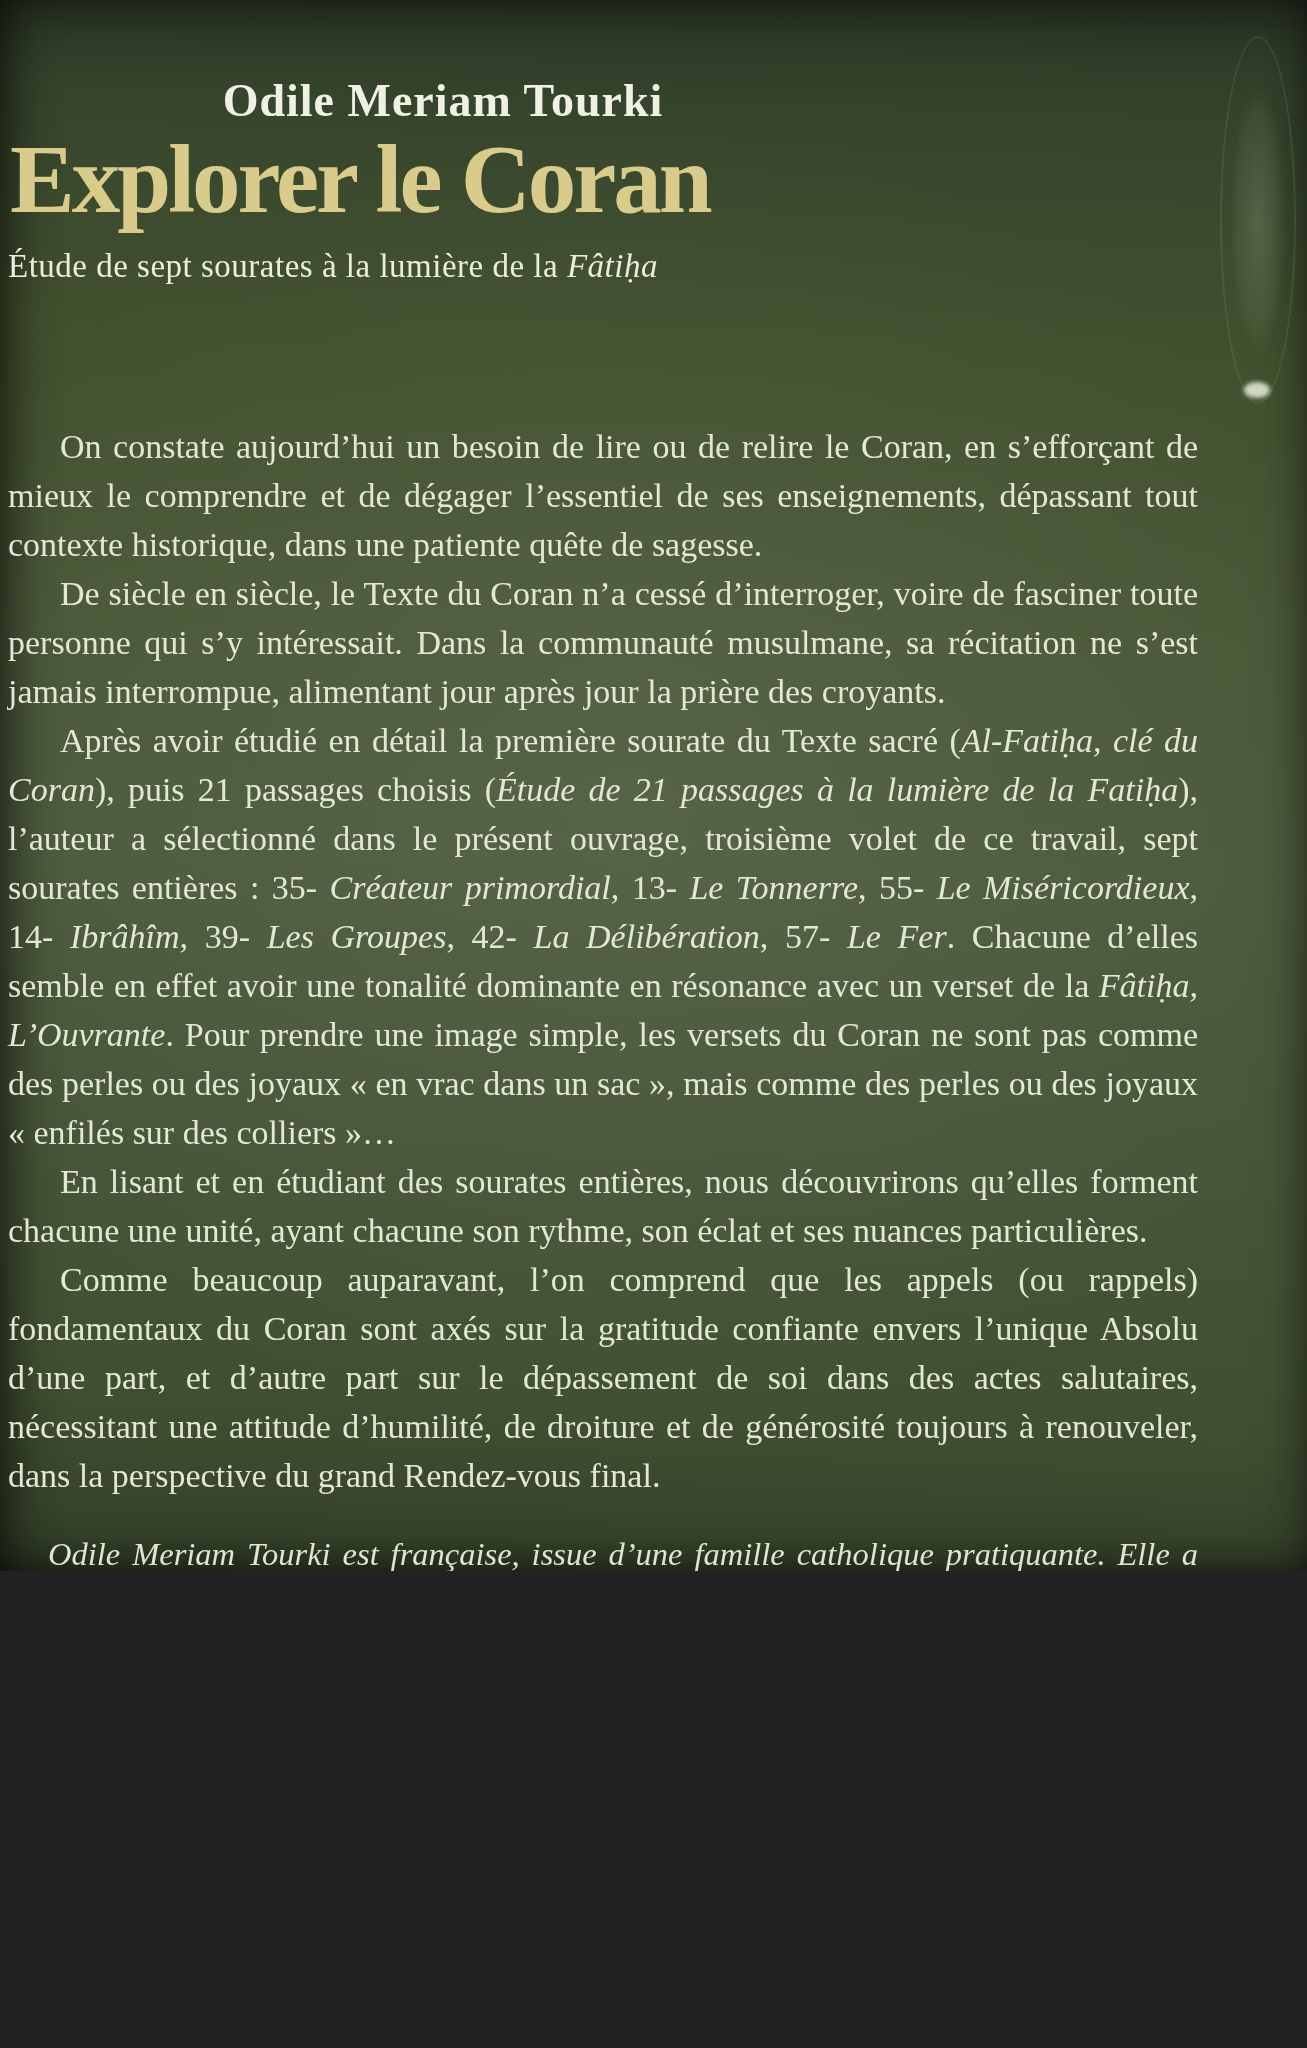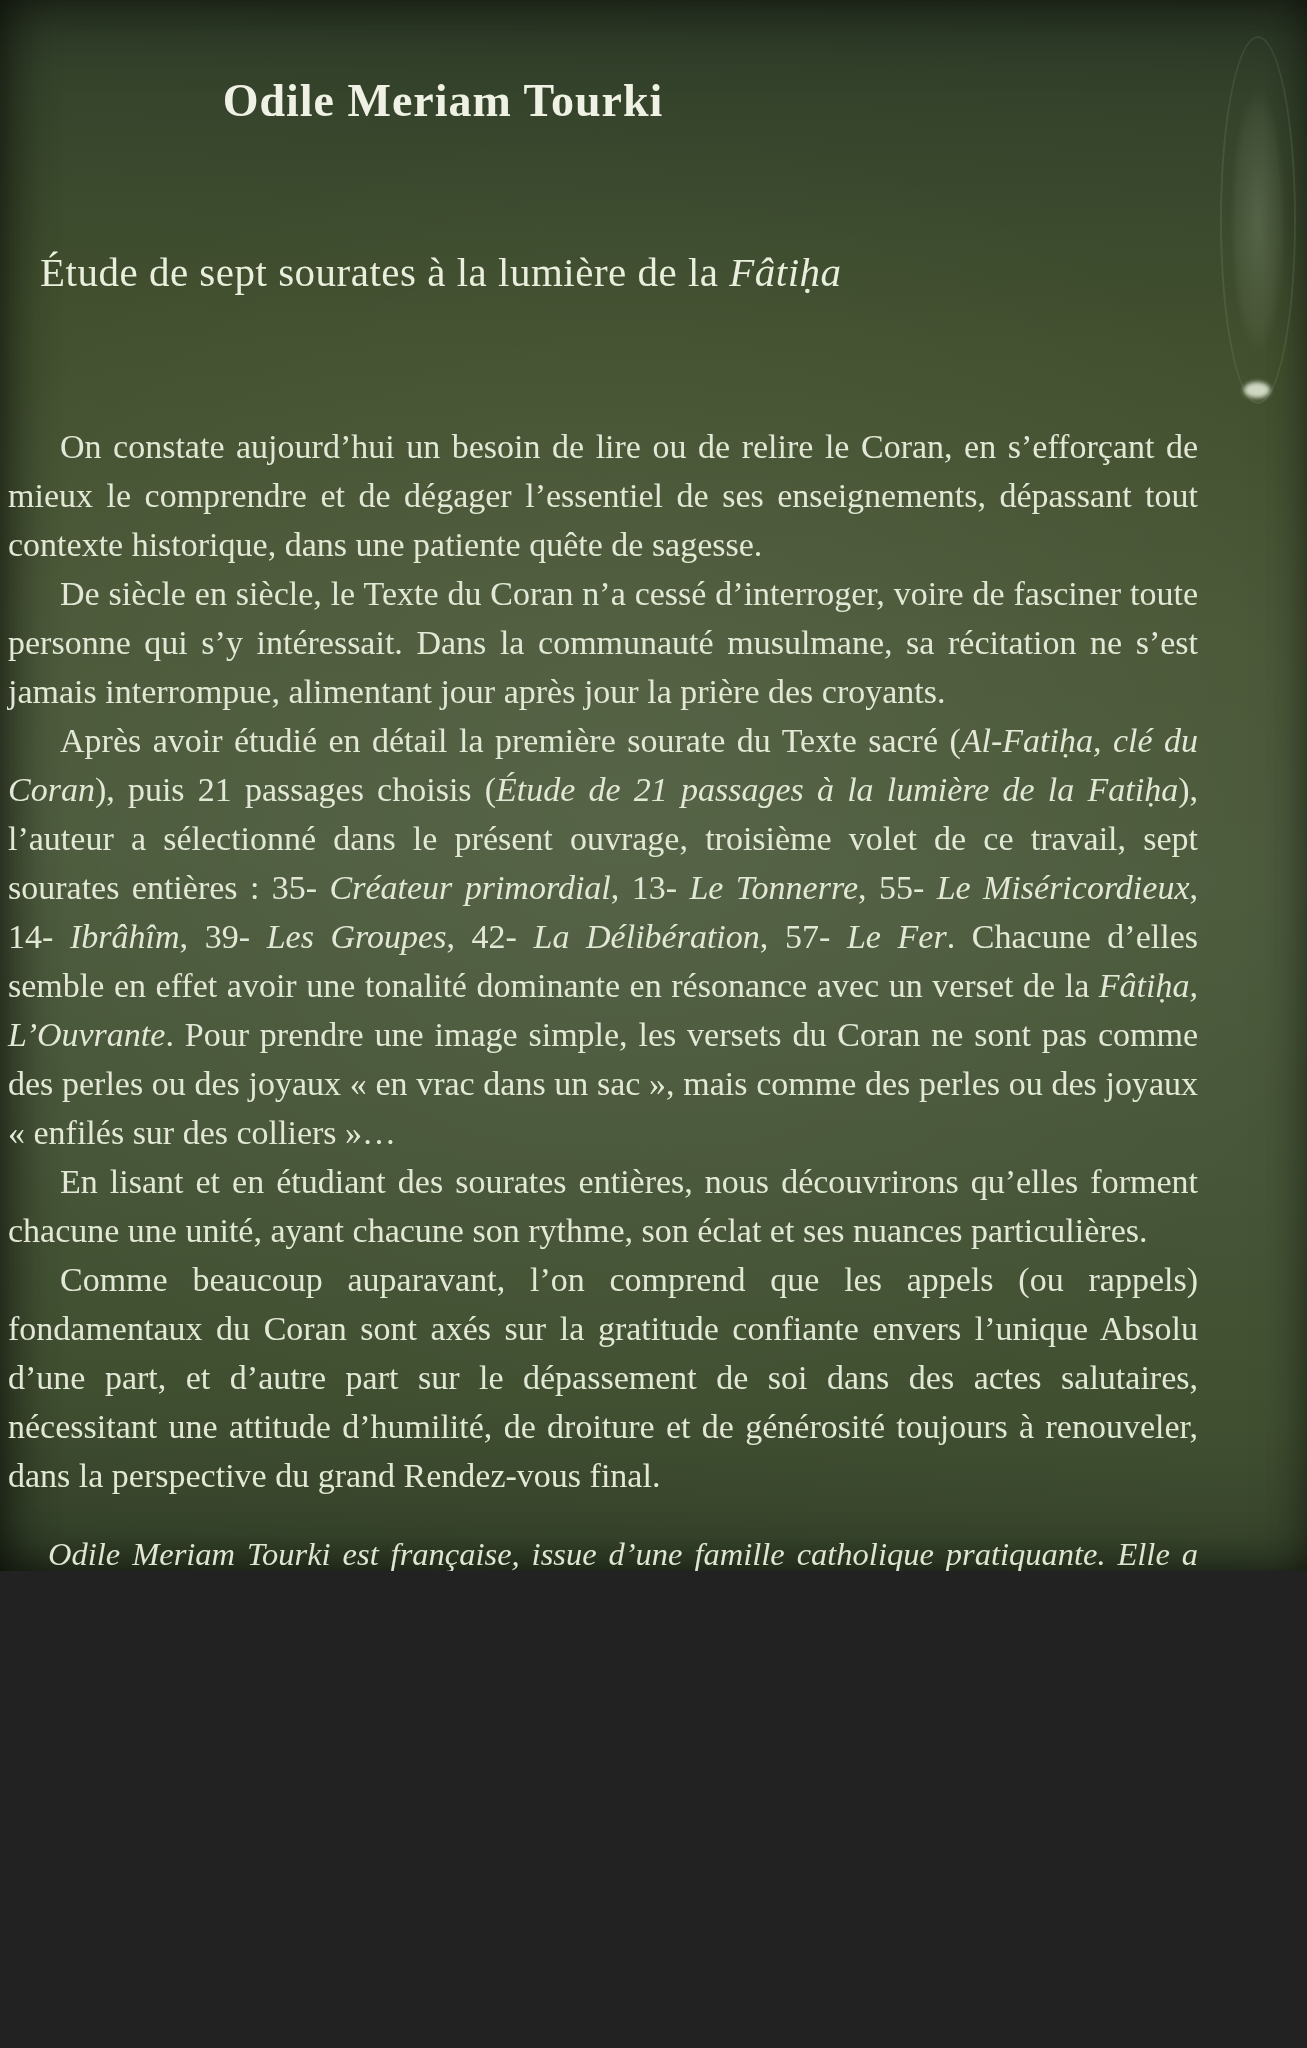--- a/index.html
+++ b/index.html
@@ -26,21 +26,21 @@
   .author{
     position:absolute; top:74px; left:0; width:886px; text-align:center;
     font-weight:bold; font-size:46px; color:#eef1e3; letter-spacing:1px;
   }
   .title{
     position:absolute; top:124px; left:10px; margin:0; white-space:nowrap;
     font-weight:bold; font-size:97px; letter-spacing:-3px; color:#d9cb8c;
   }
   .subtitle{
     position:absolute; top:248px; left:8px;
-    font-size:41px; color:#eaeedd; letter-spacing:.5px;margin-left:32px;
+    font-size:33px; color:#eaeedd; letter-spacing:.5px;
   }
   .body{
     position:absolute; top:422px; left:8px; width:1190px;
     font-size:34px; color:#e3e8d6; text-align:justify;
   }
   .para{ margin:0; text-indent:52px; line-height:49px; }
   .bio{
     margin:30px 0 0 0; font-style:italic; font-size:32.5px; line-height:48px;
     text-indent:40px; color:#dfe5d0;
   }
@@ -71,20 +71,21 @@
 </style>
 </head>
 <body>
 
 <div class="page">
 
   <div class="glare"></div>
 
   <div class="author">Odile Meriam Tourki</div>
 
+  <h1 class="title">Explorer le Coran</h1>
 
   <div class="subtitle"><span>Étude de sept sourates à la lumière de la </span><span class="it">Fâtiḥa</span></div>
 
   <div class="body">
     <p class="para"><span>On constate aujourd’hui un besoin de lire ou de relire le Coran, en s’efforçant de mieux le comprendre et de dégager l’essentiel de ses enseignements, dépassant tout contexte historique, dans une patiente quête de sagesse.</span></p>
     <p class="para"><span>De siècle en siècle, le Texte du Coran n’a cessé d’interroger, voire de fasciner toute personne qui s’y intéressait. Dans la communauté musulmane, sa récitation ne s’est jamais interrompue, alimentant jour après jour la prière des croyants.</span></p>
     <p class="para"><span>Après avoir étudié en détail la première sourate du Texte sacré (</span><span class="it">Al-Fatiḥa, clé du Coran</span><span>), puis 21 passages choisis (</span><span class="it">Étude de 21 passages à la lumière de la Fatiḥa</span><span>), l’auteur a sélectionné dans le présent ouvrage, troisième volet de ce travail, sept sourates entières : 35- </span><span class="it">Créateur primordial</span><span>, 13- </span><span class="it">Le Tonnerre</span><span>, 55- </span><span class="it">Le Miséricordieux</span><span>, 14- </span><span class="it">Ibrâhîm</span><span>, 39- </span><span class="it">Les Groupes</span><span>, 42- </span><span class="it">La Délibération</span><span>, 57- </span><span class="it">Le Fer</span><span>. Chacune d’elles semble en effet avoir une tonalité dominante en résonance avec un verset de la </span><span class="it">Fâtiḥa, L’Ouvrante</span><span>. Pour prendre une image simple, les versets du Coran ne sont pas comme des perles ou des joyaux « en vrac dans un sac », mais comme des perles ou des joyaux « enfilés sur des colliers »…</span></p>
     <p class="para"><span>En lisant et en étudiant des sourates entières, nous découvrirons qu’elles forment chacune une unité, ayant chacune son rythme, son éclat et ses nuances particulières.</span></p>
     <p class="para"><span>Comme beaucoup auparavant, l’on comprend que les appels (ou rappels) fondamentaux du Coran sont axés sur la gratitude confiante envers l’unique Absolu d’une part, et d’autre part sur le dépassement de soi dans des actes salutaires, nécessitant une attitude d’humilité, de droiture et de générosité toujours à renouveler, dans la perspective du grand Rendez-vous final.</span></p>
     <p class="para bio"><span class="it">Odile Meriam Tourki est française, issue d’une famille catholique pratiquante. Elle a connu les mouvements de jeunesse catholiques, puis l’effervescence des groupes étudiants d’après mai 68. Son parcours personnel lui fit rencontrer des musulmans qui éveillèrent sa curiosité à l’égard de leur religion, l’islam. Déjà quelque peu familiarisée avec la Bible, elle voulut naturellement approfondir sa découverte du Coran, ce qui l’amena à embrasser l’islam il y a une quarantaine d’années. Normalienne et professeur de Sciences physiques, aujourd’hui retraitée, elle vit au quotidien la dimension familiale et communautaire de la religion musulmane.</span></p>

